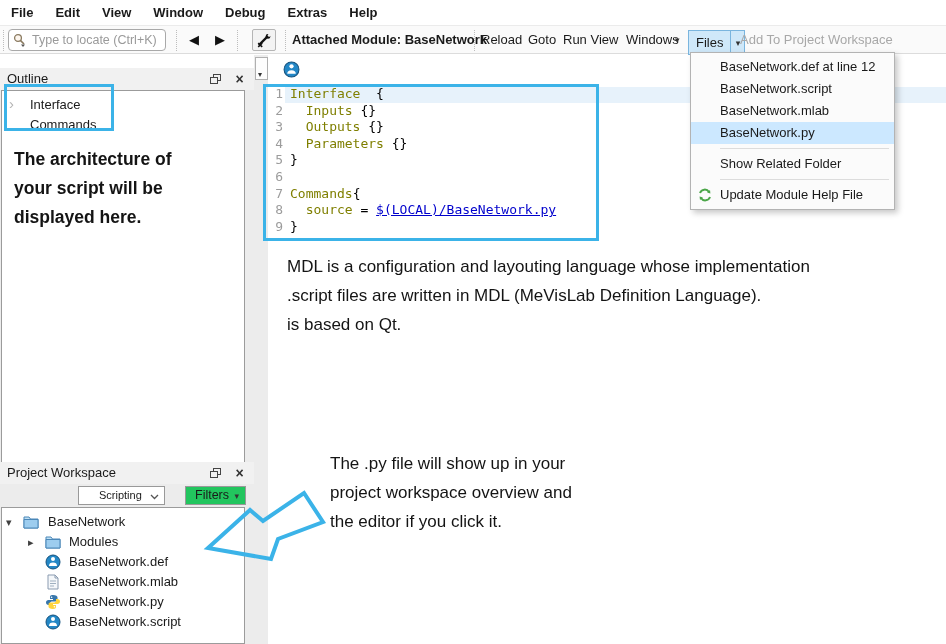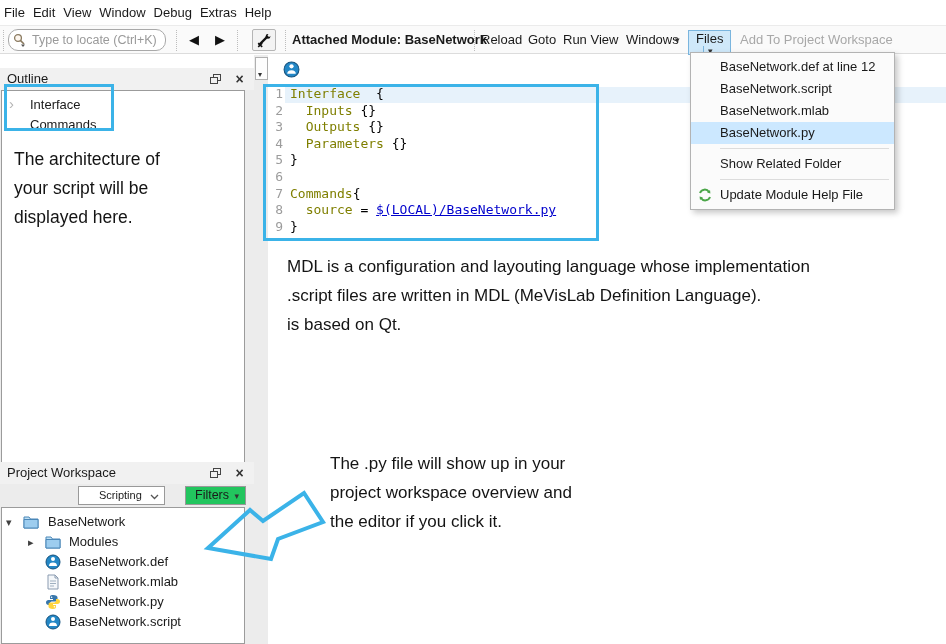--- a/index.html
+++ b/index.html
@@ -3,39 +3,39 @@
 <meta charset="utf-8">
 <style>
   * { margin:0; padding:0; box-sizing:border-box; }
   body { background:#fff; }
   .app { position:relative; width:946px; height:644px; background:#fff;
          font-family:"Liberation Sans",sans-serif; font-size:13px; color:#1a1a1a; overflow:hidden; }
 
   
   .menubar { position:absolute; left:0; top:0; right:0; height:25px; background:#fff;
              display:flex; align-items:center; }
-  .menubar .mi { padding:4px 4px; cursor:default; }
+  .menubar .mi { padding:4px 11px; cursor:default;font-weight:bold; }
 
   
   .toolbar { position:absolute; left:0; top:25px; right:0; height:29px; background:#fafafa;
              border-top:1px solid #ebebeb; border-bottom:1px solid #dcdcdc; }
   .tb-handle { position:absolute; top:4px; height:21px; width:0;
                border-left:1px dotted #bdbdbd; }
   .searchbox { position:absolute; left:8px; top:3px; width:158px; height:22px; background:#fff;
-               border:1px solid #a9a9a9; border-radius:10px; display:flex; align-items:center; }
+               border:1px solid #a9a9a9; border-radius:4px; display:flex; align-items:center; }
   .searchbox .ph { color:#9a9a9a; font-size:12.5px; margin-left:4px; white-space:nowrap; overflow:hidden; }
   .navbtn { position:absolute; top:5px; width:20px; height:18px; text-align:center;
             font-size:13px; line-height:18px; color:#111; cursor:default; }
   .toolbtn { position:absolute; left:252px; top:3px; width:24px; height:22px; background:#f3f3f3;
              border:1px solid #b5b5b5; border-radius:2px; display:flex; align-items:center; justify-content:center; }
   .tb-label { position:absolute; top:0; height:28px; line-height:28px; white-space:nowrap; }
   .bold { font-weight:bold; }
   .caret { font-size:9px; color:#333; }
   .files-btn { position:absolute; left:688px; top:4px; height:25px; display:flex; align-items:center;
-               background:#cfe8f9; border:1px solid #7ab5de;flex-direction:column; }
+               background:#cfe8f9; border:1px solid #7ab5de; }
   .files-btn .lbl { padding:0 7px; }
   .files-btn .dd { width:14px; height:100%; border-left:1px solid #7ab5de; display:flex;
                    align-items:center; justify-content:center; }
   .disabled-label { color:#a8a8a8; }
 
   
   .menu { position:absolute; left:690px; top:52px; width:205px; background:#fbfbfb;
           border:1px solid #b3b3b3; padding:3px 0; box-shadow:3px 3px 6px rgba(0,0,0,.22); z-index:30; }
   .menu-item { position:relative; height:22px; line-height:22px; padding-left:29px; cursor:default; white-space:nowrap; }
   .menu-item.hl { background:#cce8ff; }
@@ -52,21 +52,21 @@
 
   .tree-row { position:absolute; height:20px; line-height:20px; white-space:nowrap; }
   .expander { position:absolute; top:0; font-size:11px; color:#404040; }
   .expander.lt { color:#b4b4b4; font-size:15px; line-height:18px; }
   .tree-ico { position:absolute; top:2px; }
   .tree-lbl { position:absolute; top:0; }
 
   .blue-rect { position:absolute; border:3px solid #3bb3e8; z-index:5; }
 
   .note { position:absolute; font-size:17px; line-height:29px; color:#141414; white-space:nowrap; }
-  .note.big { font-size:17.5px; }
+  .note.big { font-size:17.5px;font-weight:bold; }
 
   
   .combo { position:absolute; left:78px; top:2px; width:87px; height:19px; background:#fff;
            border:1px solid #999; font-size:11px; line-height:17px; padding-left:20px; }
   .combo svg { position:absolute; right:5px; top:7px; }
   .filters { position:absolute; left:185px; top:2px; width:61px; height:19px; background:#22c55e;
              border:1px solid #999; font-size:12.5px; line-height:17px; padding-left:9px; }
   .filters .caret { position:absolute; right:6px; top:1px; font-size:9px; }
 
   

